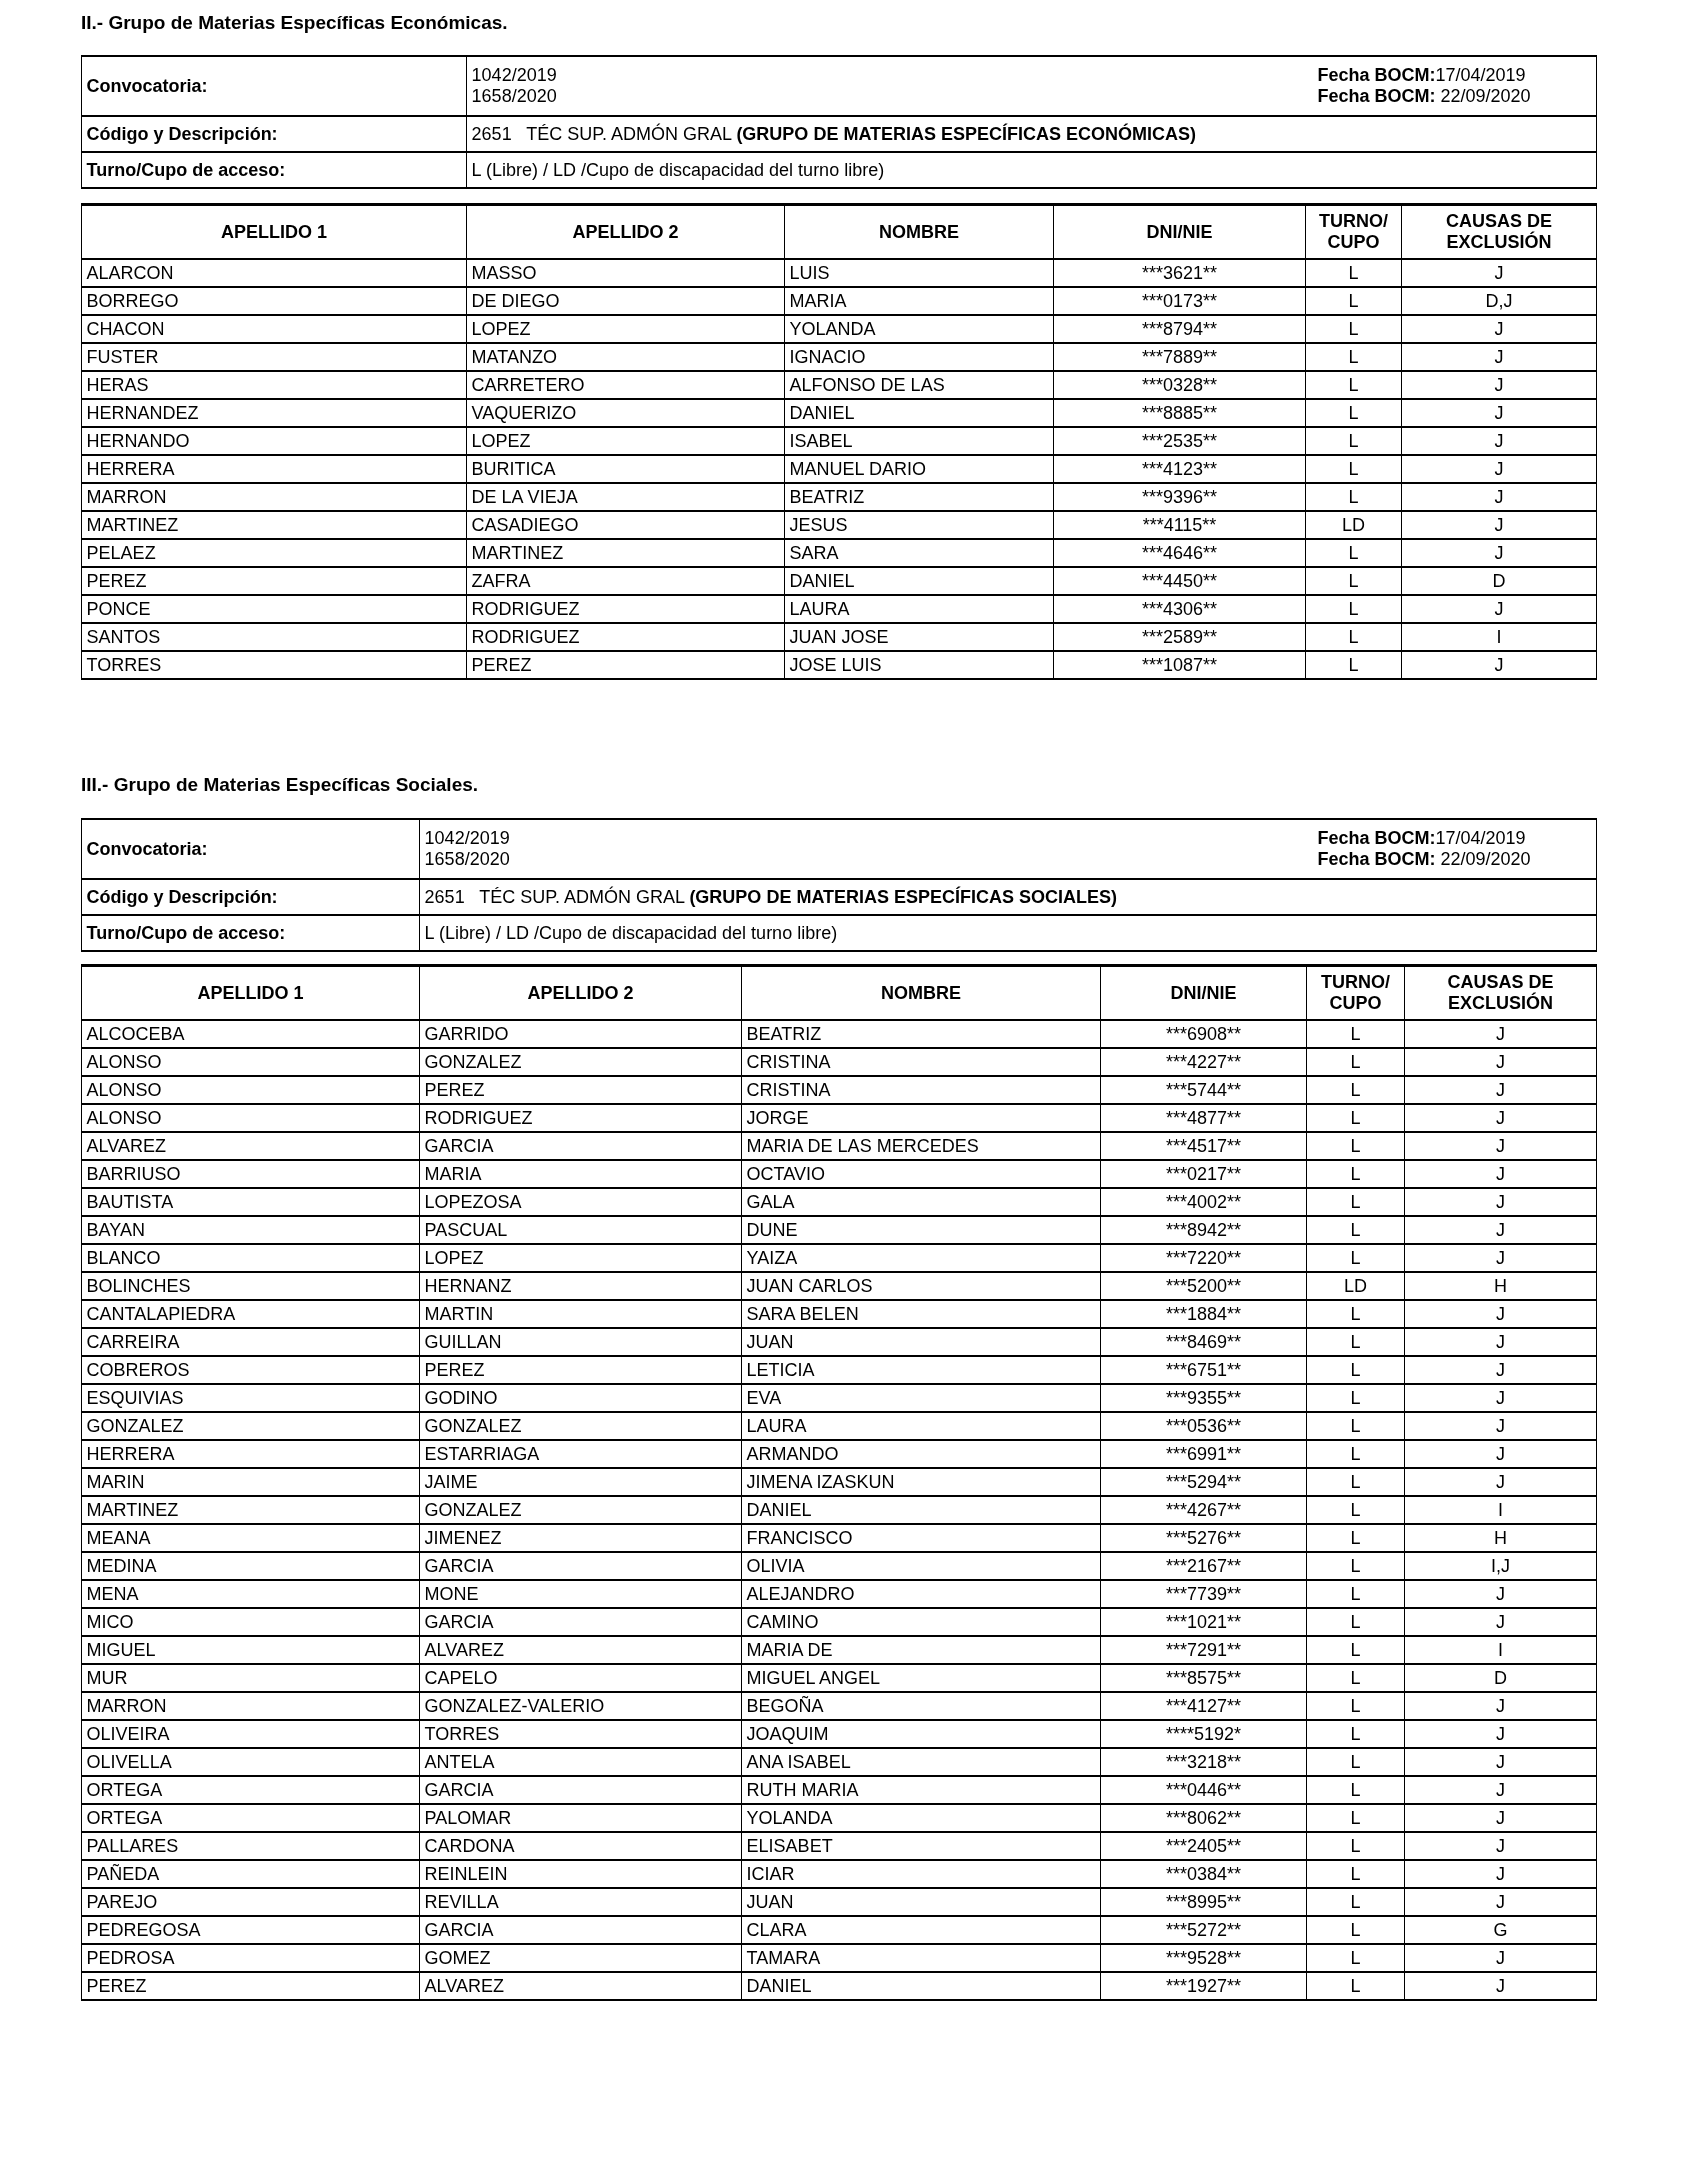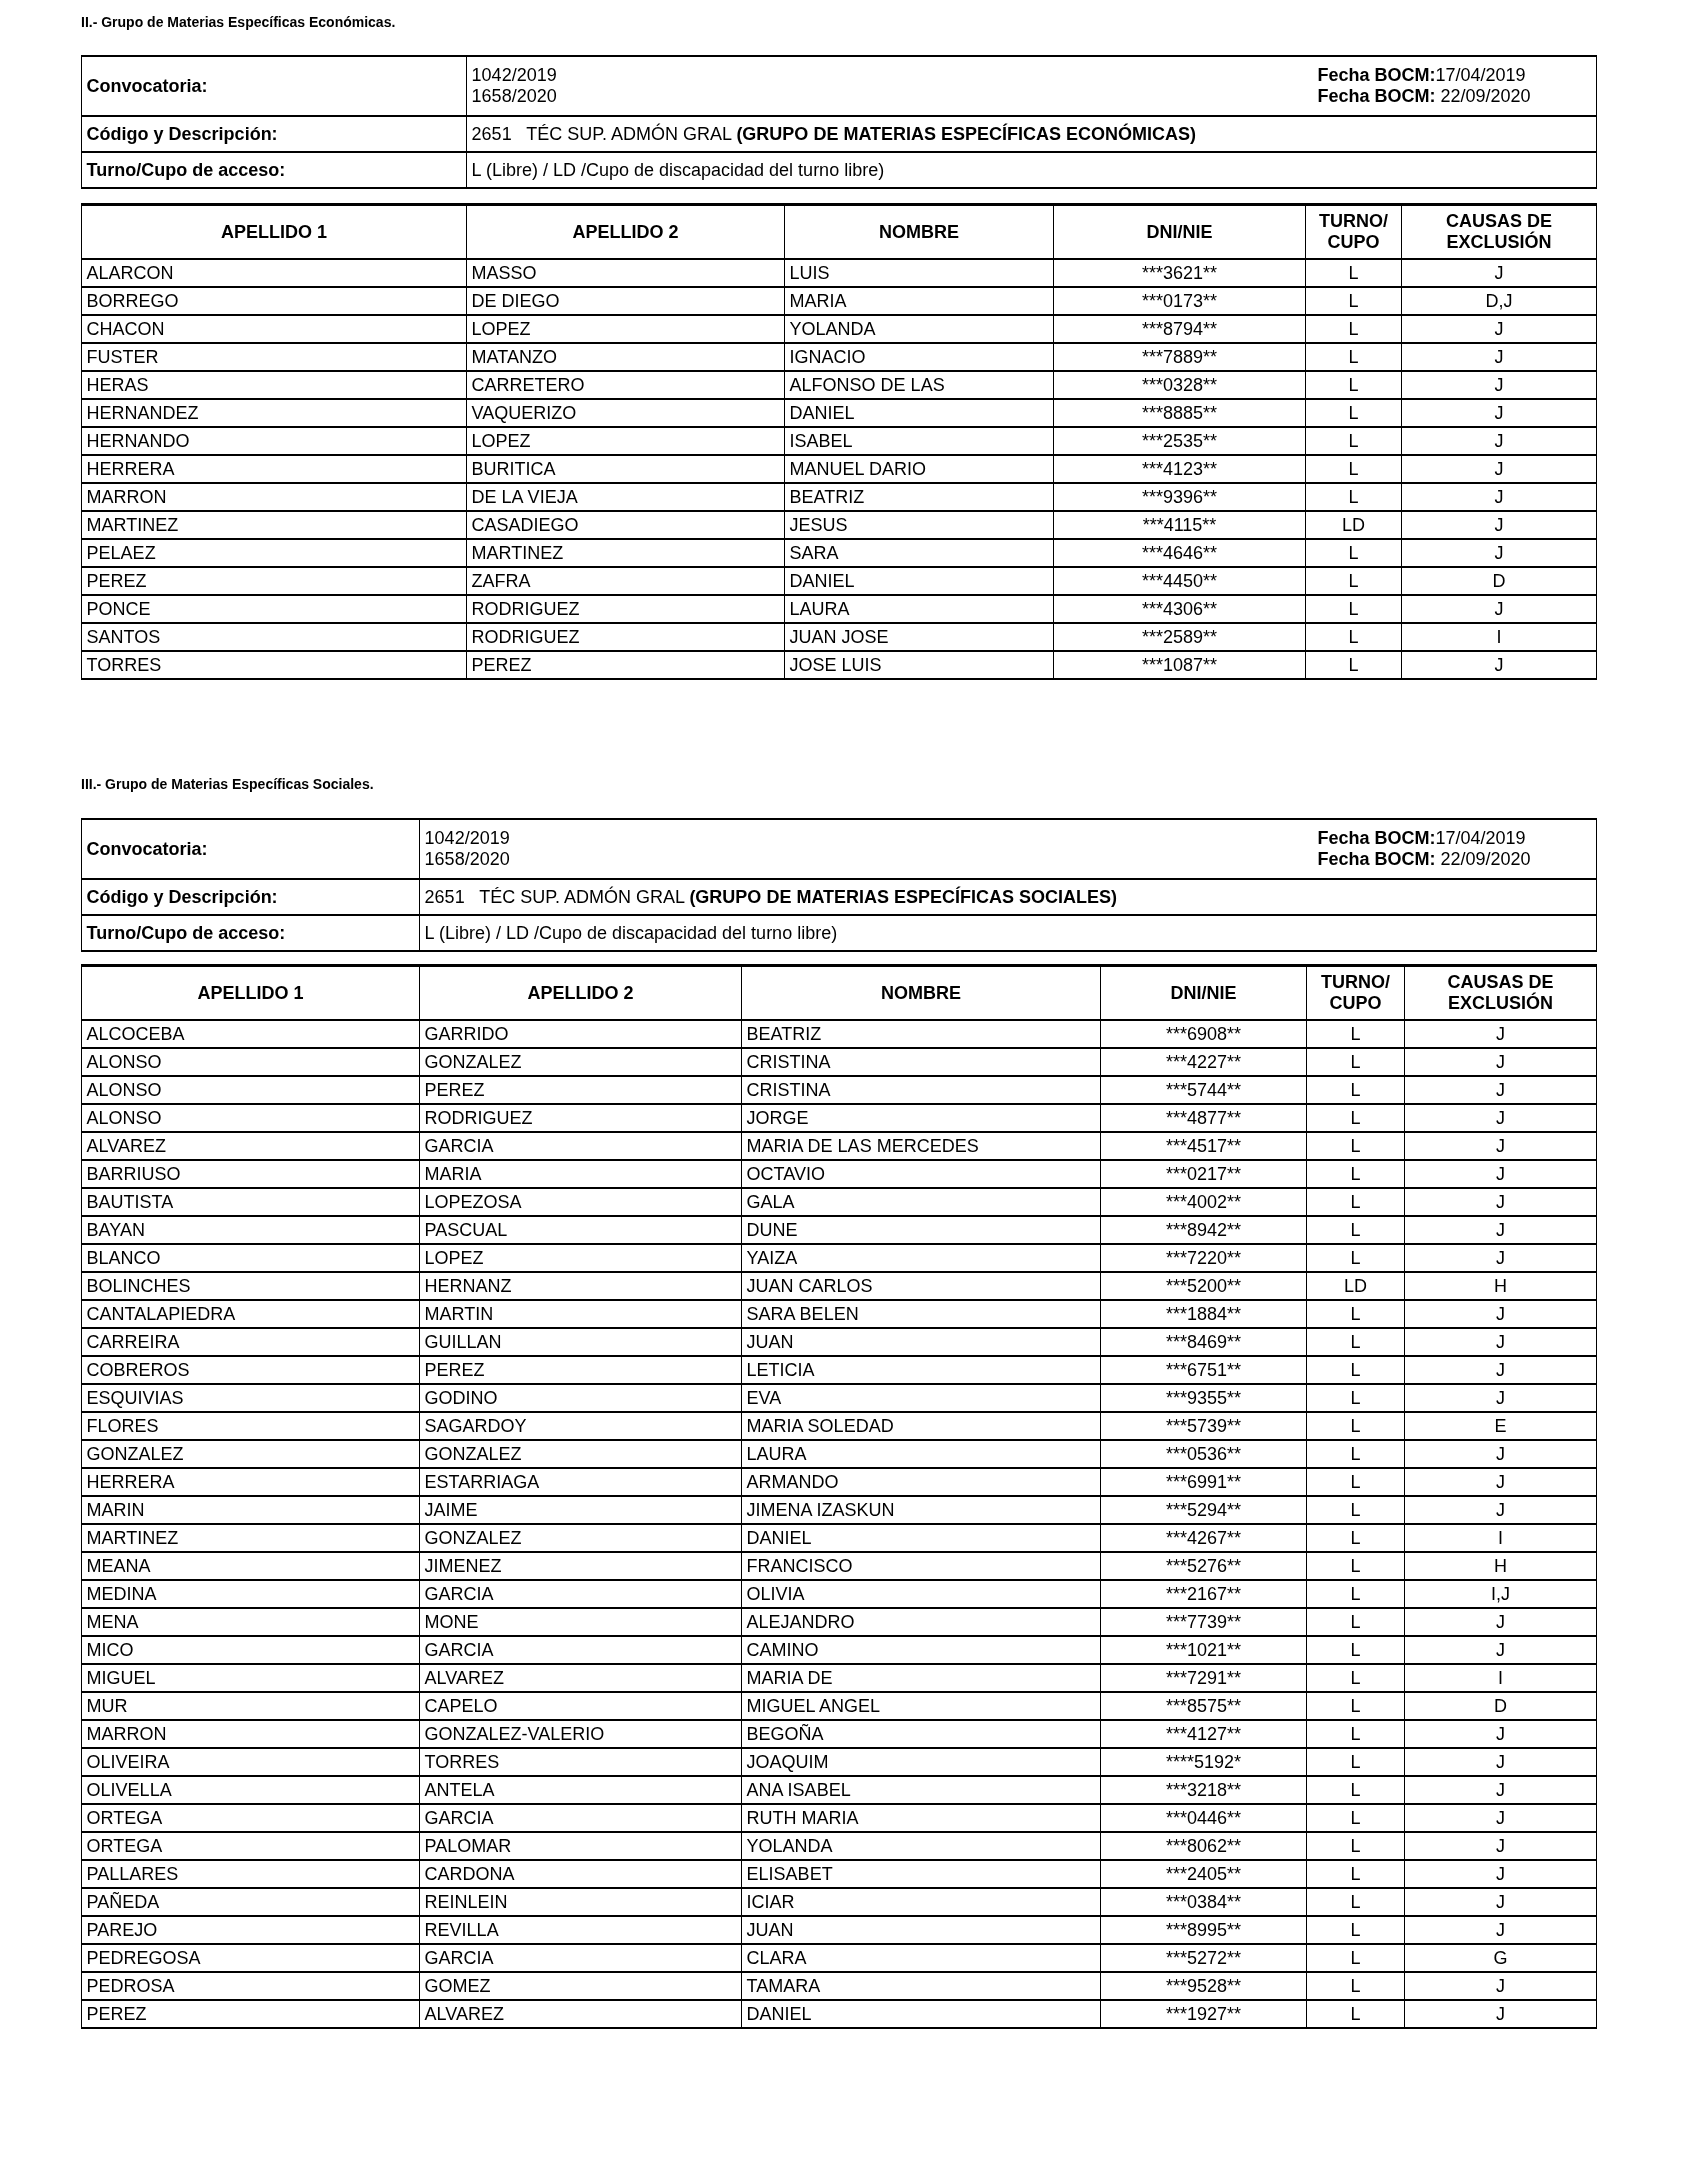--- a/index.html
+++ b/index.html
@@ -1,18 +1,18 @@
 <!DOCTYPE html>
 <html style="font-size:12px"><head>
 <meta charset="utf-8">
 <style>
   html, body { margin: 0; padding: 0; background: #ffffff; }
   body { width: 1688px; height: 2183px; position: relative; overflow: hidden;
          font-family: "Liberation Sans", sans-serif; color: #000; }
-  .section-title { position: absolute; left: 81px; font-weight: bold; font-size: 14px; line-height: 23px; white-space: nowrap; }
+  .section-title { position: absolute; left: 81px; font-weight: bold; font-size: 19px; line-height: 23px; white-space: nowrap; }
   table { position: absolute; left: 81px; width: 1516px; border-collapse: collapse; table-layout: fixed; }
   td, th { border: 2.3px solid #000; padding: 0 4.6px; font-size: 18px; white-space: nowrap; overflow: hidden; }
   .info td { border-width: 2.3px 1.5px; }
   .info .lbl { font-weight: bold; }
   .info .conv-row { height: 60px; }
   .info .row { height: 36px; }
   .conv-wrap { display: flex; justify-content: space-between; line-height: 21px; gap: 8px; }
   .fechas { width: 274px; }
   .fechas b { font-weight: bold; }
   .list th { font-weight: bold; text-align: center; height: 52px; line-height: 21px; white-space: normal; border-width: 2.3px 1.5px; }
@@ -361,28 +361,20 @@
       </tr>
       <tr>
         <td>ESQUIVIAS</td>
         <td>GODINO</td>
         <td>EVA</td>
         <td class="c">***9355**</td>
         <td class="c">L</td>
         <td class="c">J</td>
       </tr>
       <tr>
-        <td>FLORES</td>
-        <td>SAGARDOY</td>
-        <td>MARIA SOLEDAD</td>
-        <td class="c">***5739**</td>
-        <td class="c">L</td>
-        <td class="c">E</td>
-      </tr>
-      <tr>
         <td>GONZALEZ</td>
         <td>GONZALEZ</td>
         <td>LAURA</td>
         <td class="c">***0536**</td>
         <td class="c">L</td>
         <td class="c">J</td>
       </tr>
       <tr>
         <td>HERRERA</td>
         <td>ESTARRIAGA</td>

